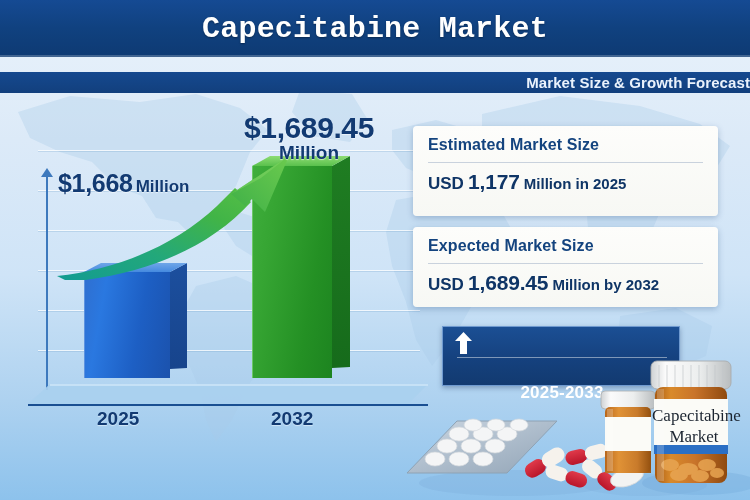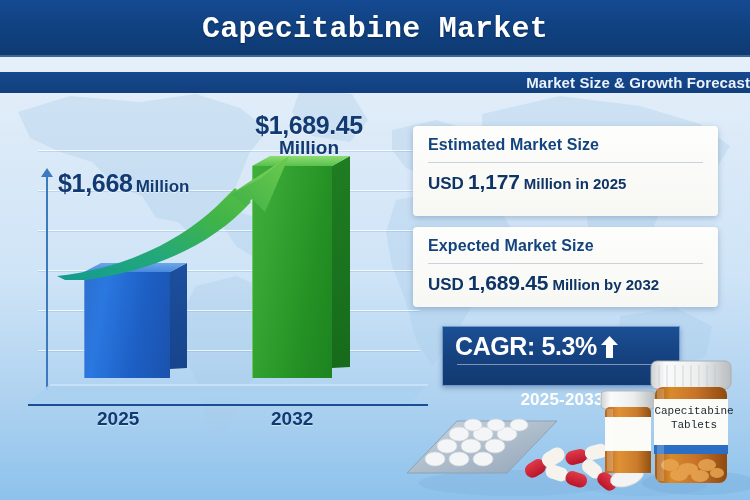--- a/index.html
+++ b/index.html
@@ -113,21 +113,21 @@
     text-shadow:0 1px 1px rgba(255,255,255,.6);
   }
   .val-blue .big  { font-size:25px; letter-spacing:-.3px; }
   .val-blue .unit { font-size:17px; margin-left:3px; }
 
   .val-green {
     position:absolute; left:234px; top:22px; width:150px; text-align:center;
     color:#123a72; font-weight:bold; line-height:1.04;
     text-shadow:0 1px 1px rgba(255,255,255,.6);
   }
-  .val-green .big  { display:block; font-size:25px; letter-spacing:-.4px; }
+  .val-green .big  { display:block; font-size:30px; letter-spacing:-.4px; }
   .val-green .unit { display:block; font-size:19px; }
 
   .xlabel {
     position:absolute; top:318px; color:#123a72; font-size:19px; font-weight:bold;
     text-shadow:0 1px 1px rgba(255,255,255,.5);
   }
   .xlabel.a { left:97px; }
   .xlabel.b { left:271px; }
 
   .arrow-svg { position:absolute; left:55px; top:60px; width:270px; height:130px; }
@@ -166,21 +166,21 @@
   .cagr-up { display:block; width:17px; height:22px; }
   .cagr-rule { height:1px; background:rgba(255,255,255,.45); margin:3px 2px 2px 2px; }
   .cagr-range {
     color:#ffffff; font-size:17px; font-weight:bold; text-align:center; letter-spacing:.2px;margin-top:25px;
   }
 
   
   .pharma { position:absolute; left:395px; top:355px; width:355px; height:145px; }
   .bottle-label-text {
     position:absolute; text-align:center; color:#1b2430;
-    font-family:Liberation Mono, monospace; font-size:11px; line-height:1.25;
+    font-family:Liberation Serif, serif; font-size:17px; line-height:1.25;
     width:84px;
   }
 </style>
 </head>
 <body>
 
 <div id="root">
 
   <svg class="worldmap" viewBox="0 0 750 410" preserveAspectRatio="none">
     <g fill="#a8cbe8" opacity="0.85">
@@ -292,21 +292,20 @@
     <div class="card-rule"></div>
     <div class="card-value">
       <span class="lead">USD</span>
       <span class="num">1,689.45</span>
       <span class="tail">Million by 2032</span>
     </div>
   </div>
 
   <div class="cagr">
     <div class="cagr-row">
-      <div class="cagr-main">CAGR: 5.3%</div>
       <svg class="cagr-up" viewBox="0 0 17 22">
         <polygon points="8.5,0 17,9 12,9 12,22 5,22 5,9 0,9" fill="#ffffff"></polygon>
       </svg>
     </div>
     <div class="cagr-rule"></div>
     <div class="cagr-range">2025-2033</div>
   </div>
 
   <div class="pharma">
     <svg viewBox="0 0 355 145" width="355" height="145">
@@ -412,17 +411,17 @@
           <ellipse cx="305" cy="121" rx="9" ry="6"></ellipse>
             <ellipse cx="322" cy="118" rx="7" ry="5"></ellipse>
         </g>
         <rect x="259" y="44" width="74" height="50" fill="#fbfbf7"></rect>
         <rect x="259" y="90" width="74" height="9" fill="#2b6fc4"></rect>
         <rect x="262" y="34" width="7" height="92" fill="#ffffff" opacity="0.20"></rect>
       </g>
     </svg>
     <div class="bottle-label-text" style="left:257px; top:50px;">
       <div>Capecitabine</div>
-      <div>Tablets</div>
+      <div>Market</div>
     </div>
   </div>
 
 </div>
 
 </body></html>

